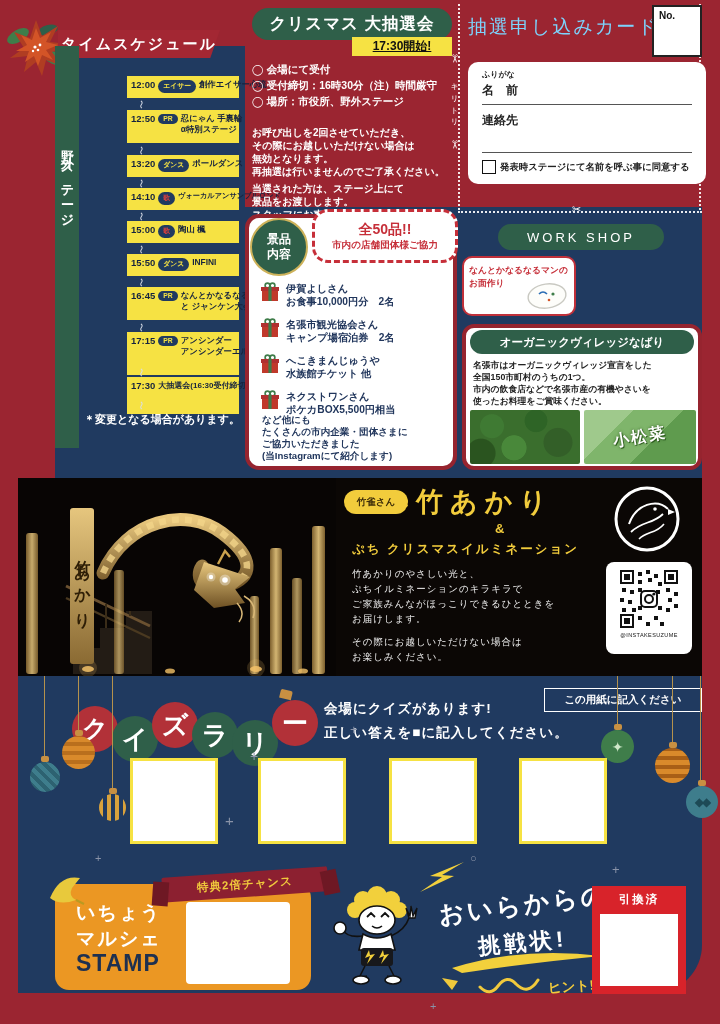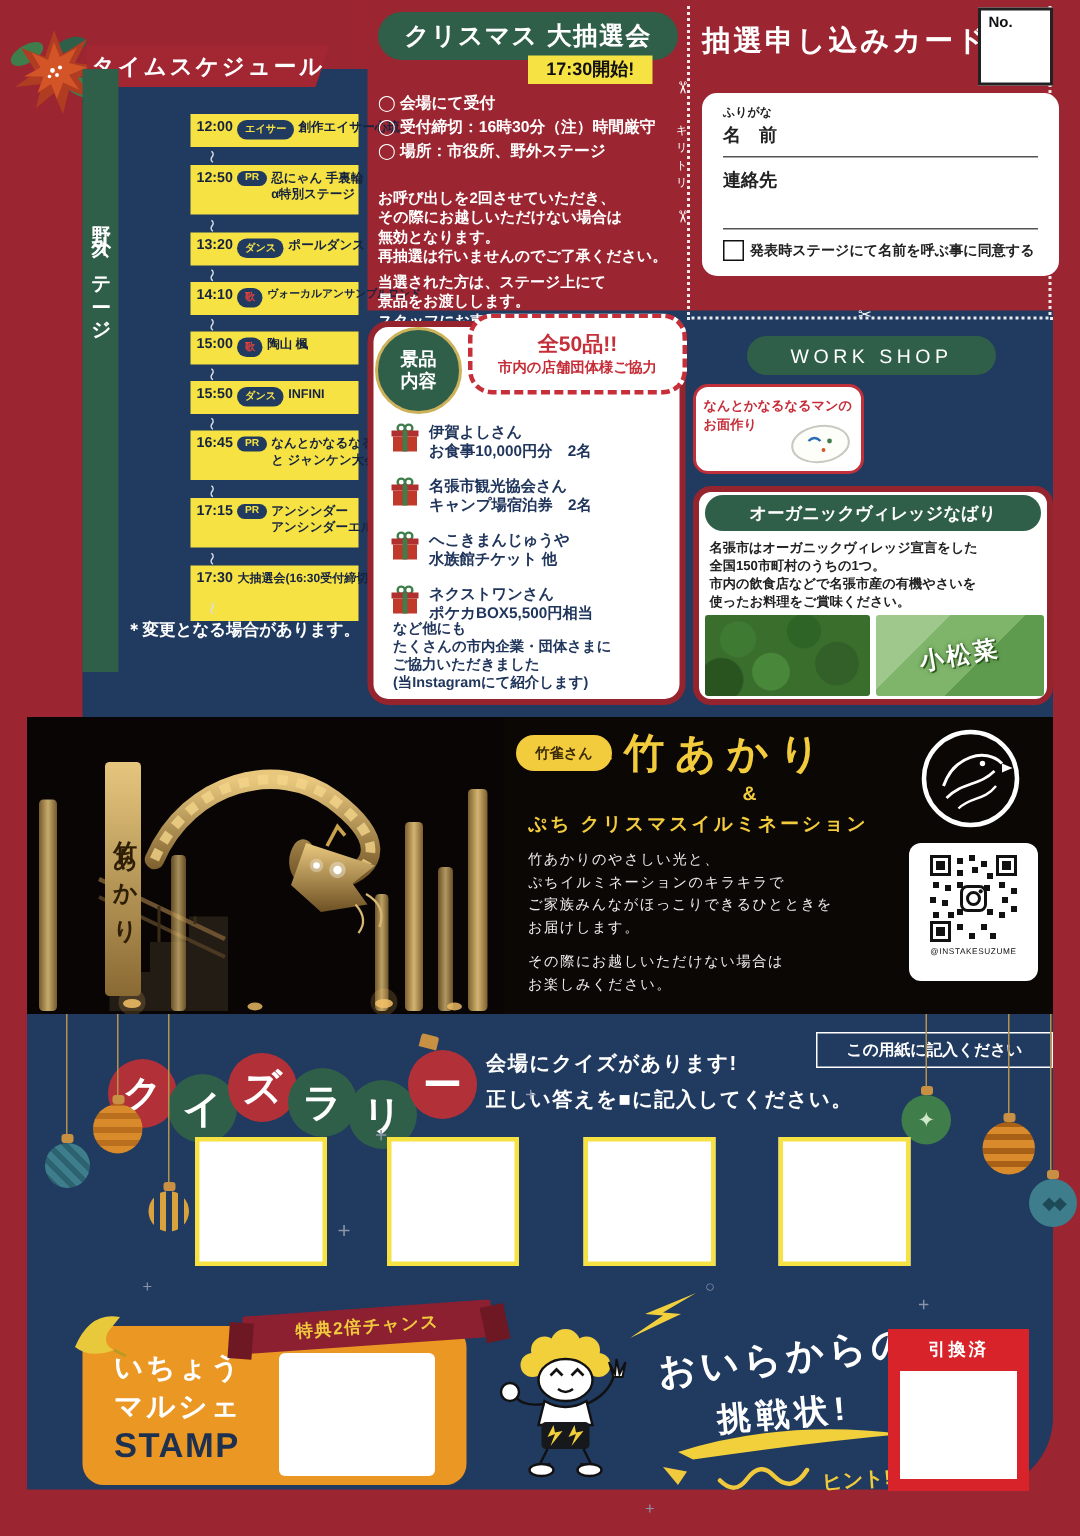--- a/index.html
+++ b/index.html
@@ -21,31 +21,31 @@
   .yrow .t{font-size:9.5px;font-weight:bold;color:#15233f;white-space:nowrap;}
   .badge{flex:none;background:#203a60;color:#f6e243;font-size:6.8px;font-weight:bold;border-radius:8px;
       padding:1.5px 5px;margin-top:.5px;white-space:nowrap;}
   .badge.red{color:#e0413c;}
   .ttl{font-size:8.4px;font-weight:bold;color:#15233f;line-height:1.3;white-space:nowrap;}
   .sep{left:136px;color:#d8dde8;font-size:9px;transform:rotate(90deg);}
   #sched-note{left:84px;top:412px;color:#fff;font-size:11px;font-weight:bold;}
   
   #lot-pill{left:252px;top:8px;width:200px;height:32px;background:#2f5f49;border-radius:16px;
       display:flex;align-items:center;justify-content:center;color:#fff;font-weight:bold;font-size:16.5px;letter-spacing:1px;}
-  #lot-start{left:352px;top:37px;width:83px;height:19px;background:#f6e243;display:flex;align-items:center;
-      justify-content:center;color:#111;font-weight:bold;font-size:12px;}
+  #lot-start{left:352px;top:37px;width:100px;height:19px;background:#f6e243;display:flex;align-items:center;
+      justify-content:center;color:#111;font-weight:bold;font-size:12px;text-decoration:underline;}
   .lot-b{left:252px;color:#fff;font-size:10.5px;font-weight:bold;line-height:1.5;}
   .lot-p{left:252px;color:#fff;font-size:10px;font-weight:bold;line-height:1.34;margin-top:12px;}
   
   .cutv{border-left:2.5px dotted rgba(255,255,255,.9);width:0;}
   .cuth{border-top:2.5px dotted rgba(255,255,255,.9);height:0;}
   .scis{color:#fff;font-size:11px;}
   #kiritori{left:449px;top:78px;writing-mode:vertical-rl;color:#fff;font-size:7.5px;letter-spacing:3px;}
   
-  #card-title{left:468px;top:14px;color:#ffffff;font-weight:bold;font-size:19px;letter-spacing:2px;}
+  #card-title{left:468px;top:14px;color:#7dd3fc;font-weight:normal;font-size:19px;letter-spacing:2px;}
   #no-box{left:652px;top:5px;width:50px;height:52px;background:#fff;border:2px solid #222;box-sizing:border-box;
       font-size:10px;font-weight:bold;color:#111;padding:3px 0 0 5px;}
   #app-card{left:468px;top:62px;width:238px;height:122px;background:#fff;border-radius:10px;}
   .fld{position:absolute;color:#222;font-weight:bold;}
   .uline{position:absolute;border-bottom:1.4px solid #555;width:210px;left:14px;}
   #agree-box{position:absolute;left:14px;top:98px;width:12px;height:12px;border:1.6px solid #111;background:#fff;}
   
   #prize-card{left:245px;top:214px;width:212px;height:256px;background:#fff;border:4px solid #96242f;border-radius:14px;box-sizing:border-box;}
   #prize-badge{left:250px;top:218px;width:58px;height:58px;border-radius:50%;background:#2f5f49;border:2px solid #cdb25a;
       display:flex;flex-direction:column;align-items:center;justify-content:center;color:#fff;font-weight:bold;font-size:12px;line-height:1.25;box-sizing:border-box;}
@@ -190,21 +190,21 @@
     <span class="badge">ダンス</span>
     <span class="ttl">INFINI</span>
   </div>
   <div class="abs sep" style="top:276px">〜</div>
   <div class="abs yrow" style="top:287px;height:33px">
     <span class="t">16:45</span>
     <span class="badge">PR</span>
     <span class="ttl"><span>なんとかなるなるマン</span><br><span>と ジャンケン大会</span></span>
   </div>
   <div class="abs sep" style="top:321px">〜</div>
-  <div class="abs yrow" style="top:332px;height:33px">
+  <div class="abs yrow" style="top:332px;height:43px">
     <span class="t">17:15</span>
     <span class="badge">PR</span>
     <span class="ttl"><span>アンシンダー</span><br><span>アンシンダーエル</span></span>
   </div>
   <div class="abs sep" style="top:366px">〜</div>
   <div class="abs yrow" style="top:377px;height:37px">
     <span class="t">17:30</span>
     <span class="ttl" style="font-size:8px;margin-top:1px">大抽選会(16:30受付締切)</span>
   </div>
   <div class="abs sep" style="top:399px">〜</div>

